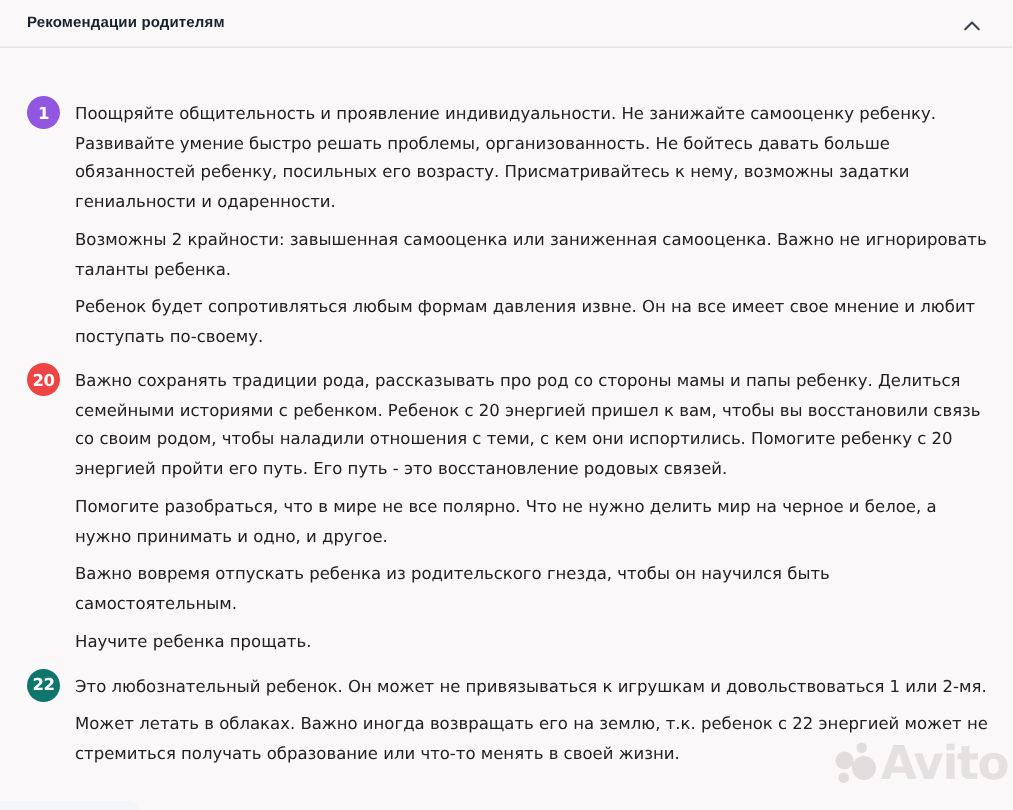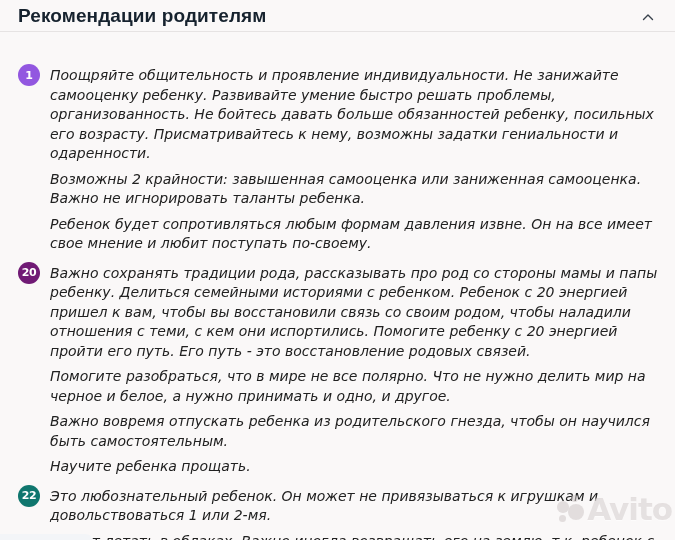--- a/index.html
+++ b/index.html
@@ -17,21 +17,21 @@
   .panel-header {
     display: flex;
     align-items: center;
     justify-content: space-between;
     height: 31px;
     padding: 0 20px 0 18px;
     cursor: pointer;
   }
   .panel-title {
     font-family: "Liberation Sans", sans-serif;
-    font-size: 19px;
+    font-size: 10px;
     font-weight: 700;
     color: #16222e;
     letter-spacing: 0.1px;
   }
   .chevron-icon {
     width: 14px; height: 14px;
     display: flex; align-items: center; justify-content: center;
     margin-top: 3px;
   }
   .divider {
@@ -54,25 +54,24 @@
     border-radius: 50%;
     color: #ffffff;
     font-size: 11px;
     font-weight: 700;
     display: flex; align-items: center; justify-content: center;
     margin-top: -2px;
     letter-spacing: -0.3px;
   }
   .texts { flex: 1; min-width: 0; }
   .texts p {
-    font-size: 14px;
+    font-size: 11px;
     line-height: 19.5px;
     color: #212121;
     margin: 0 0 6px 0;
-    font-style: italic;
   }
 
   .watermark {
     position: absolute;
     right: 3px;
     bottom: 13px;
     display: flex;
     align-items: center;
     gap: 2px;
     pointer-events: none;
@@ -127,21 +126,21 @@
     <div class="section">
       <div class="badge" style="background-color: rgb(146, 87, 224);">1</div>
       <div class="texts">
         <p>Поощряйте общительность и проявление индивидуальности. Не занижайте самооценку ребенку. Развивайте умение быстро решать проблемы, организованность. Не бойтесь давать больше обязанностей ребенку, посильных его возрасту. Присматривайтесь к нему, возможны задатки гениальности и одаренности.</p>
         <p>Возможны 2 крайности: завышенная самооценка или заниженная самооценка. Важно не игнорировать таланты ребенка.</p>
         <p>Ребенок будет сопротивляться любым формам давления извне. Он на все имеет свое мнение и любит поступать по-своему.</p>
       </div>
     </div>
 
     <div class="section">
-      <div class="badge" style="background-color: #701a75;">20</div>
+      <div class="badge" style="background-color: #ef4444;">20</div>
       <div class="texts">
         <p>Важно сохранять традиции рода, рассказывать про род со стороны мамы и папы ребенку. Делиться семейными историями с ребенком. Ребенок с 20 энергией пришел к вам, чтобы вы восстановили связь со своим родом, чтобы наладили отношения с теми, с кем они испортились. Помогите ребенку с 20 энергией пройти его путь. Его путь - это восстановление родовых связей.</p>
         <p>Помогите разобраться, что в мире не все полярно. Что не нужно делить мир на черное и белое, а нужно принимать и одно, и другое.</p>
         <p>Важно вовремя отпускать ребенка из родительского гнезда, чтобы он научился быть самостоятельным.</p>
         <p>Научите ребенка прощать.</p>
       </div>
     </div>
 
     <div class="section">
       <div class="badge" style="background-color: #0f766e;">22</div>

